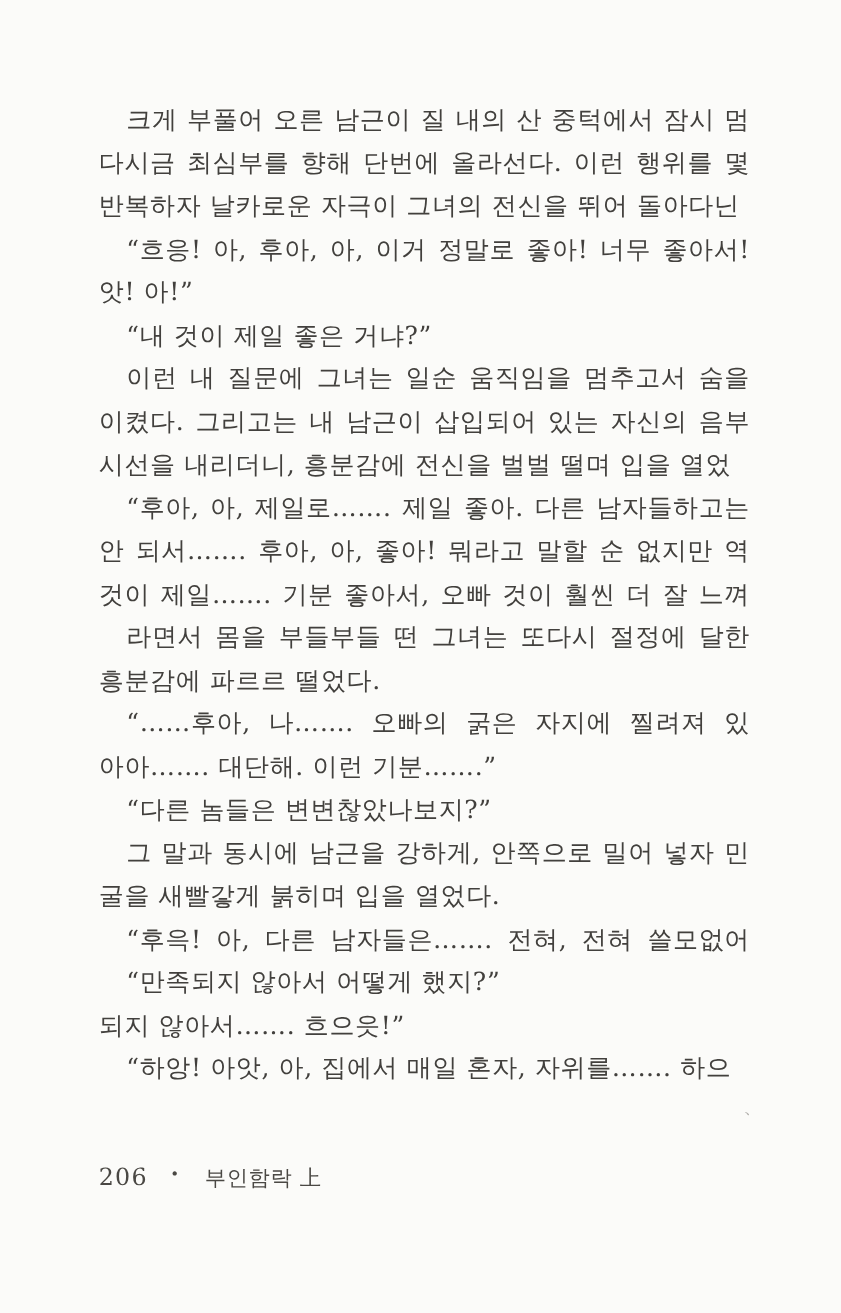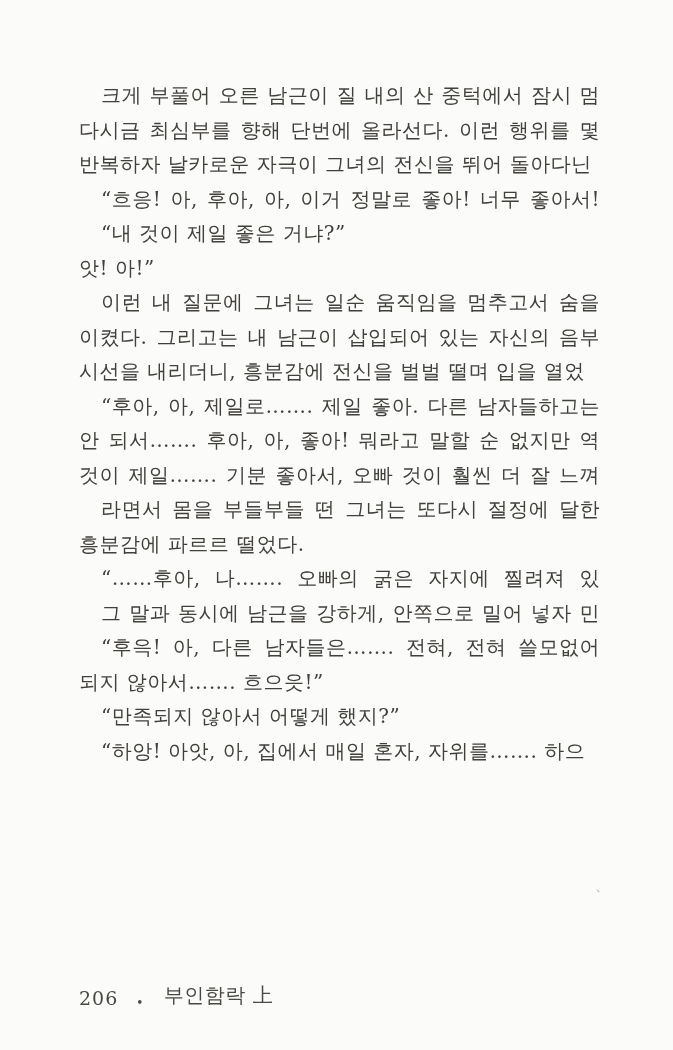--- a/index.html
+++ b/index.html
@@ -39,69 +39,72 @@
     text-align:justify;
     text-align-last:justify;
   }
   .line.indent{
     box-sizing:border-box;
     padding-left:22px;
   }
   .page-footer{
     position:absolute;
     left:79px;
-    top:982px;
+    top:931px;
     font-size:19px;
     color:#4a4844;
     letter-spacing:0.5px;
     display:flex;
-    align-items:flex-end;
+    align-items:flex-start;
   }
   .page-footer .page-number{letter-spacing:1px;}
   .page-footer .sep{
     font-size:12px;
     margin:0 20px 0 18px;
     position:relative;
     top:1px;
   }
-  .page-footer .book-title{font-size:20px;}
+  .page-footer .book-title{font-size:17px;}
   .stray-mark{
     position:absolute;
     left:594px;
     top:876px;
     font-size:15px;
     color:var(--faint);
     transform:rotate(-8deg);
   }
 </style>
 </head>
 <body>
 
 <div class="page">
 
   <main class="text-block" id="text-block">
       <div class="line indent justify">크게 부풀어 오른 남근이 질 내의 산 중턱에서 잠시 멈췄다가</div>
       <div class="line justify">다시금 최심부를 향해 단번에 올라선다. 이런 행위를 몇 번이고</div>
       <div class="line">반복하자 날카로운 자극이 그녀의 전신을 뛰어 돌아다닌다.</div>
       <div class="line indent justify">“흐응! 아, 후아, 아, 이거 정말로 좋아! 너무 좋아서! 하, 아아</div>
+      <div class="line">앗! 아!”</div>
       <div class="line indent">“내 것이 제일 좋은 거냐?”</div>
-      <div class="line">앗! 아!”</div>
       <div class="line indent justify">이런 내 질문에 그녀는 일순 움직임을 멈추고서 숨을 크게 들</div>
       <div class="line justify">이켰다. 그리고는 내 남근이 삽입되어 있는 자신의 음부 쪽으로</div>
       <div class="line">시선을 내리더니, 흥분감에 전신을 벌벌 떨며 입을 열었다.</div>
       <div class="line indent justify">“후아, 아, 제일로……. 제일 좋아. 다른 남자들하고는 비교도</div>
       <div class="line justify">안 되서……. 후아, 아, 좋아! 뭐라고 말할 순 없지만 역시 오빠</div>
       <div class="line justify">것이 제일……. 기분 좋아서, 오빠 것이 훨씬 더 잘 느껴져. 후으</div>
       <div class="line indent justify">라면서 몸을 부들부들 떤 그녀는 또다시 절정에 달한 모양인지</div>
       <div class="line">흥분감에 파르르 떨었다.</div>
       <div class="line indent justify">“……후아, 나……. 오빠의 굵은 자지에 찔려져 있는……. 아,</div>
+      <div class="line">아아……. 대단해. 이런 기분…….”</div>
+      <div class="line indent">“다른 놈들은 변변찮았나보지?”</div>
       <div class="line indent justify">그 말과 동시에 남근을 강하게, 안쪽으로 밀어 넣자 민영이 얼</div>
+      <div class="line">굴을 새빨갛게 붉히며 입을 열었다.</div>
       <div class="line indent justify">“후윽! 아, 다른 남자들은……. 전혀, 전혀 쓸모없어서! 만족도</div>
+      <div class="line indent">“만족되지 않아서 어떻게 했지?”</div>
       <div class="line">되지 않아서……. 흐으읏!”</div>
-      <div class="line indent">“만족되지 않아서 어떻게 했지?”</div>
       <div class="line indent">“하앙! 아앗, 아, 집에서 매일 혼자, 자위를……. 하으으읏!”</div>
     </main>
 
   <footer class="page-footer">
     <span class="page-number">206</span>
     <span class="sep">•</span>
     <span class="book-title">부인함락 上</span>
   </footer>
 
   <span class="stray-mark">、</span>

